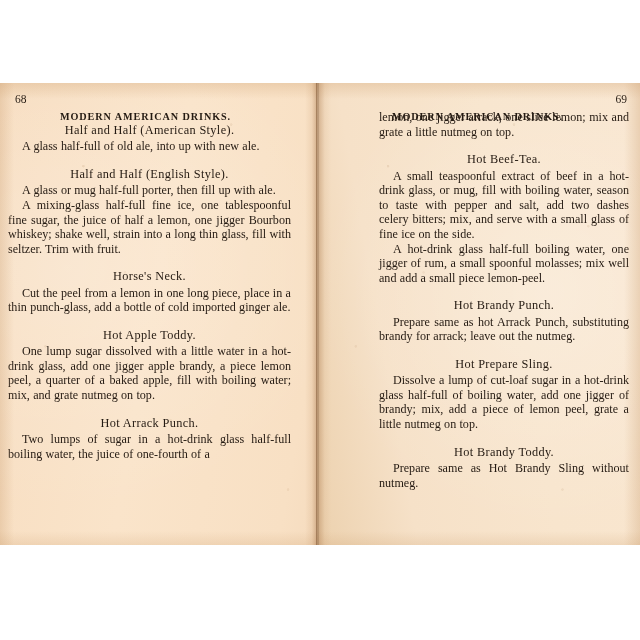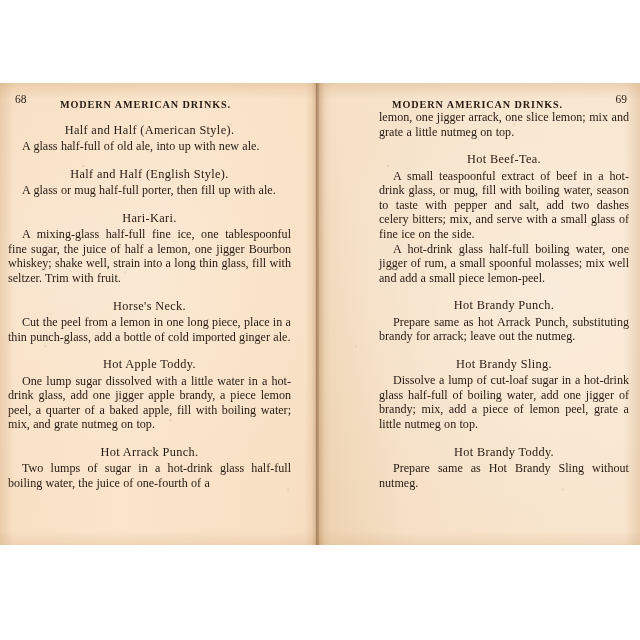--- a/index.html
+++ b/index.html
@@ -126,21 +126,21 @@
   }
   .runhead .folio {
     position: absolute;
     top: 0;
     font-size: 11.5px;
     letter-spacing: 0;
     font-weight: 400;
   }
   .runhead .title {
     position: absolute;
-    top: 6px;
+    top: 18px;
   }
   .page-left  .runhead .folio { left: 7px; }
   .page-left  .runhead .title { left: 52px; }
   .page-right .runhead .folio { right: 2px; }
   .page-right .runhead .title { left: 13px; }
 
   .recipe-title {
     text-align: center;
     font-weight: 400;
     font-size: 12.3px;
@@ -189,21 +189,20 @@
         <span class="folio">68</span>
         <span class="title">MODERN AMERICAN DRINKS.</span>
       </div>
 
       <div class="recipe-title">Half and Half (American Style).</div>
       <p class="body">A glass half-full of old ale, into up with new ale.</p>
 
       <div class="recipe-title">Half and Half (English Style).</div>
       <p class="body">A glass or mug half-full porter, then fill up with ale.</p>
 
-      <div class="recipe-title">Hari-Kari.</div>
       <p class="body">A mixing-glass half-full fine ice, one tablespoonful fine sugar, the juice of half a lemon, one jigger Bourbon whiskey; shake well, strain into a long thin glass, fill with seltzer.   Trim with fruit.</p>
 
       <div class="recipe-title">Horse's Neck.</div>
       <p class="body">Cut the peel from a lemon in one long piece, place in a thin punch-glass, add a bottle of cold imported ginger ale.</p>
 
       <div class="recipe-title">Hot Apple Toddy.</div>
       <p class="body">One lump sugar dissolved with a little water in a hot-drink glass, add one jigger apple brandy, a piece lemon peel, a quarter of a baked apple, fill with boiling water; mix, and grate nutmeg on top.</p>
 
       <div class="recipe-title">Hot Arrack Punch.</div>
       <p class="body">Two lumps of sugar in a hot-drink glass half-full boiling water, the juice of one-fourth of a</p>
@@ -228,21 +227,21 @@
       <p class="body cont">lemon, one jigger arrack, one slice lemon; mix and grate a little nutmeg on top.</p>
 
       <div class="recipe-title">Hot Beef-Tea.</div>
       <p class="body">A small teaspoonful extract of beef in a hot-drink glass, or mug, fill with boiling water, season to taste with pepper and salt, add two dashes celery bitters; mix, and serve with a small glass of fine ice on the side.</p>
 
       <p class="body">A hot-drink glass half-full boiling water, one jigger of rum, a small spoonful molasses; mix well and add a small piece lemon-peel.</p>
 
       <div class="recipe-title">Hot Brandy Punch.</div>
       <p class="body">Prepare same as hot Arrack Punch, substituting brandy for arrack; leave out the nutmeg.</p>
 
-      <div class="recipe-title">Hot Brandy Sling.</div>
+      <div class="recipe-title">Hot Prepare Sling.</div>
       <p class="body">Dissolve a lump of cut-loaf sugar in a hot-drink glass half-full of boiling water, add one jigger of brandy; mix, add a piece of lemon peel, grate a little nutmeg on top.</p>
 
       <div class="recipe-title">Hot Brandy Toddy.</div>
       <p class="body">Prepare same as Hot Brandy Sling without nutmeg.</p>
 
     </div>
 
     <div class="edge-top"></div>
     <div class="edge-bottom"></div>
     <div class="edge-outer-r"></div>

